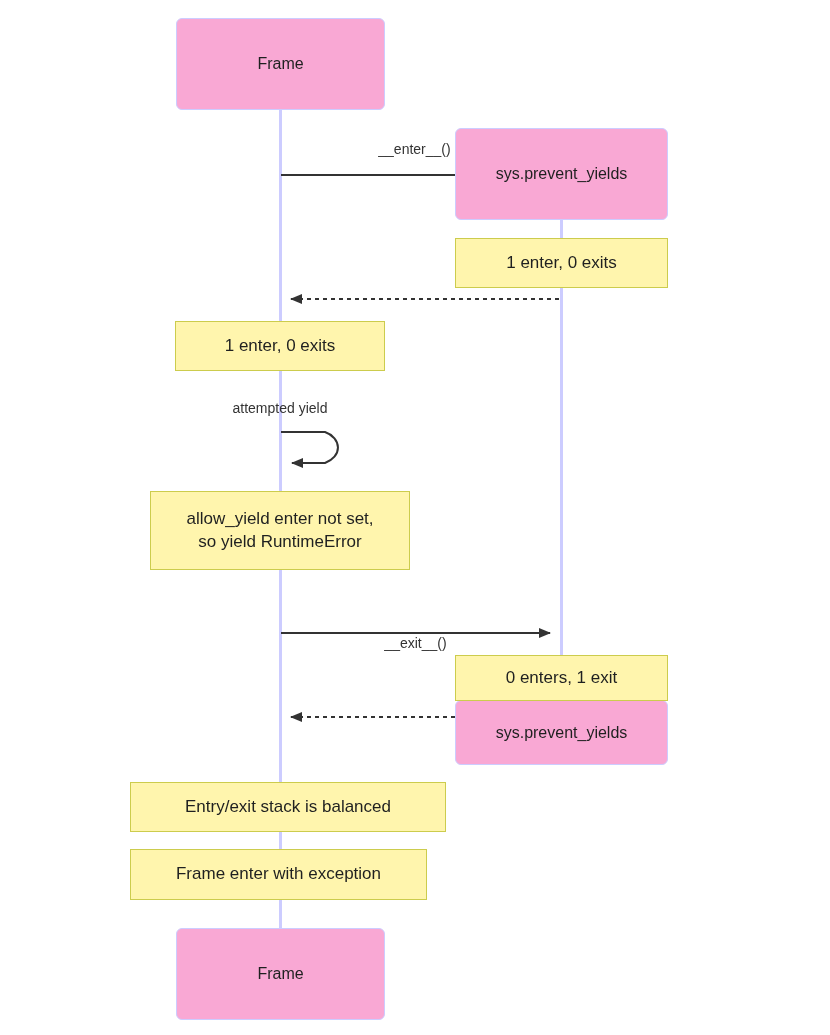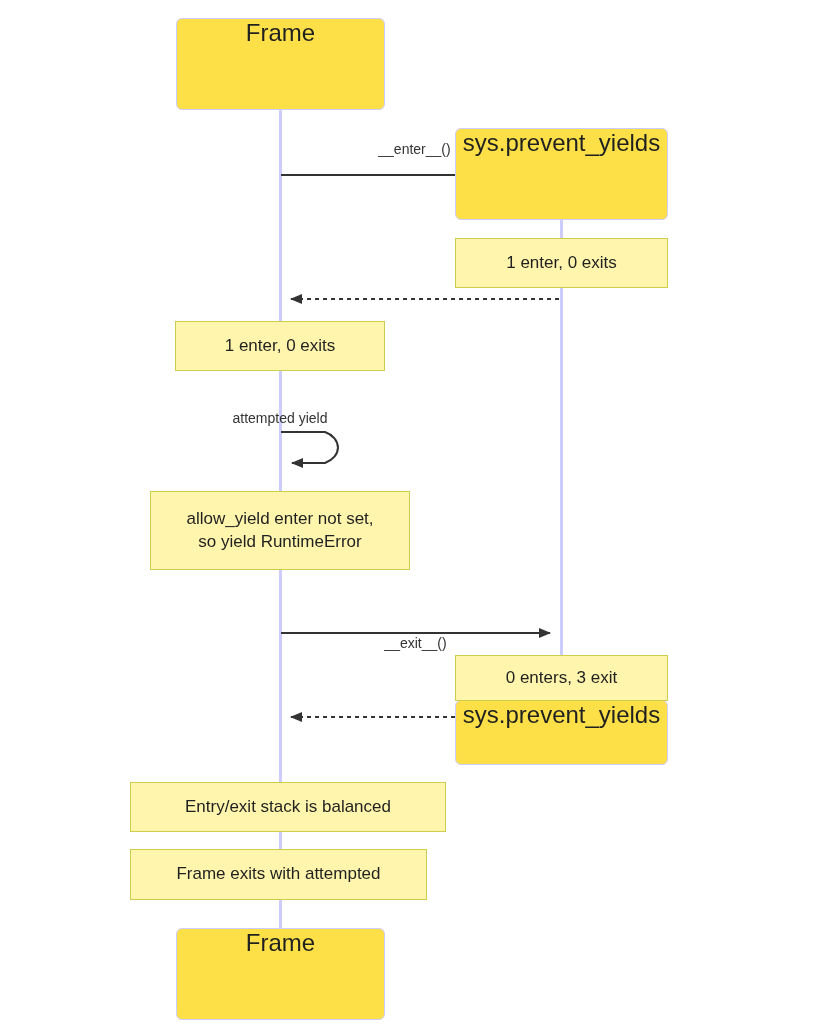--- a/index.html
+++ b/index.html
@@ -15,29 +15,29 @@
     overflow: hidden;
   }
   #diagram {
     position: absolute;
     left: 0; top: 0;
     width: 830px;
     height: 1035px;
   }
   .actor-box {
     position: absolute;
-    background: #fde047;
+    background: #f9a8d4;
     border: 1px solid #CCCCFF;
     border-radius: 6px;
     box-sizing: border-box;
     display: flex;
-    align-items: flex-start;
+    align-items: center;
     justify-content: center;
     color: #1f2020;
-    font-size: 24px;
+    font-size: 16px;
     font-family: "Liberation Sans", sans-serif;
   }
   .note-box {
     position: absolute;
     background: #FFF5AD;
     border: 1px solid #CCCC4D;
     box-sizing: border-box;
     display: flex;
     align-items: center;
     justify-content: center;
@@ -112,21 +112,21 @@
   </div>
 
   <div class="actor-box" style="left:176px; top:928px; width:209px; height:92px;">
     <span>Frame</span>
   </div>
 
   <div class="msg-label" style="left:281px; top:141px; width:267px;">
     <span>__enter__()</span>
   </div>
 
-  <div class="msg-label" style="left:196px; top:410px; width:168px;">
+  <div class="msg-label" style="left:196px; top:400px; width:168px;">
     <span>attempted yield</span>
   </div>
 
   <div class="msg-label" style="left:281px; top:601px; width:269px;margin-top:34px;">
     <span>__exit__()</span>
   </div>
 
   <div class="note-box" style="left:455px; top:238px; width:213px; height:50px;">
     <span>1 enter, 0 exits</span>
   </div>
@@ -134,24 +134,24 @@
   <div class="note-box" style="left:175px; top:321px; width:210px; height:50px;">
     <span>1 enter, 0 exits</span>
   </div>
 
   <div class="note-box" style="left:150px; top:491px; width:260px; height:79px; flex-direction:column;">
     <span>allow_yield enter not set,</span>
     <span>so yield RuntimeError</span>
   </div>
 
   <div class="note-box" style="left:455px; top:655px; width:213px; height:46px;">
-    <span>0 enters, 3 exit</span>
+    <span>0 enters, 1 exit</span>
   </div>
 
   <div class="note-box" style="left:130px; top:782px; width:316px; height:50px;">
     <span>Entry/exit stack is balanced</span>
   </div>
 
   <div class="note-box" style="left:130px; top:849px; width:297px; height:51px;">
-    <span>Frame exits with attempted</span>
+    <span>Frame enter with exception</span>
   </div>
 
 </div>
 
 </body></html>

